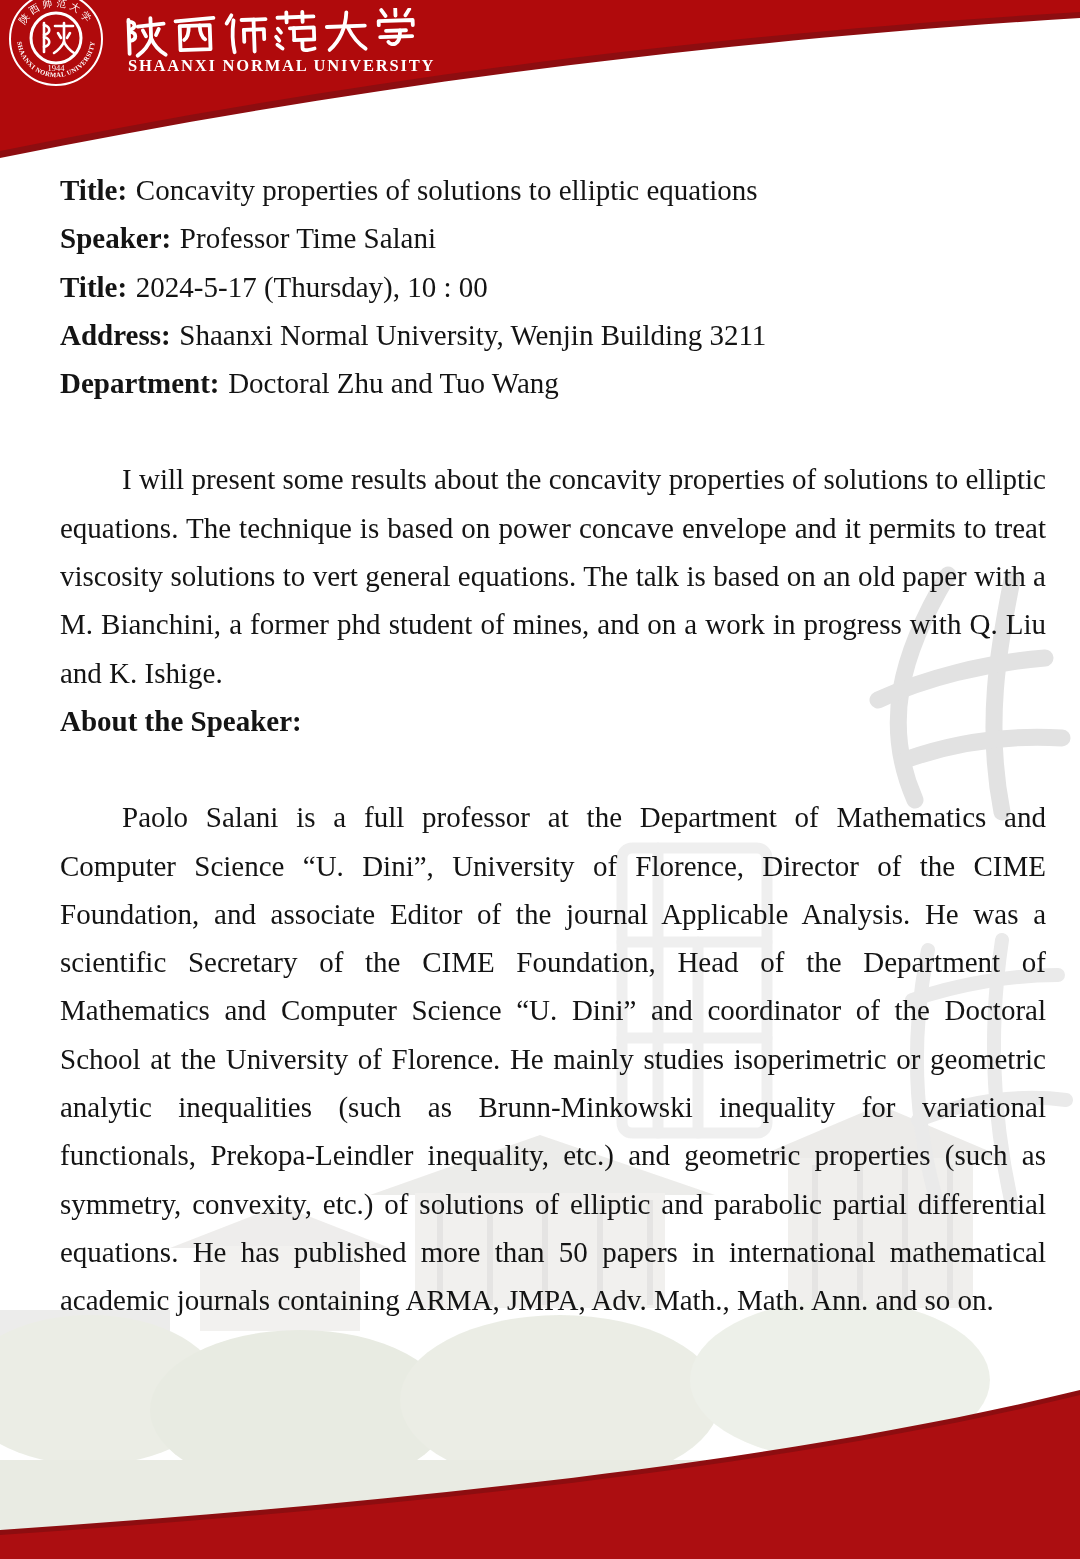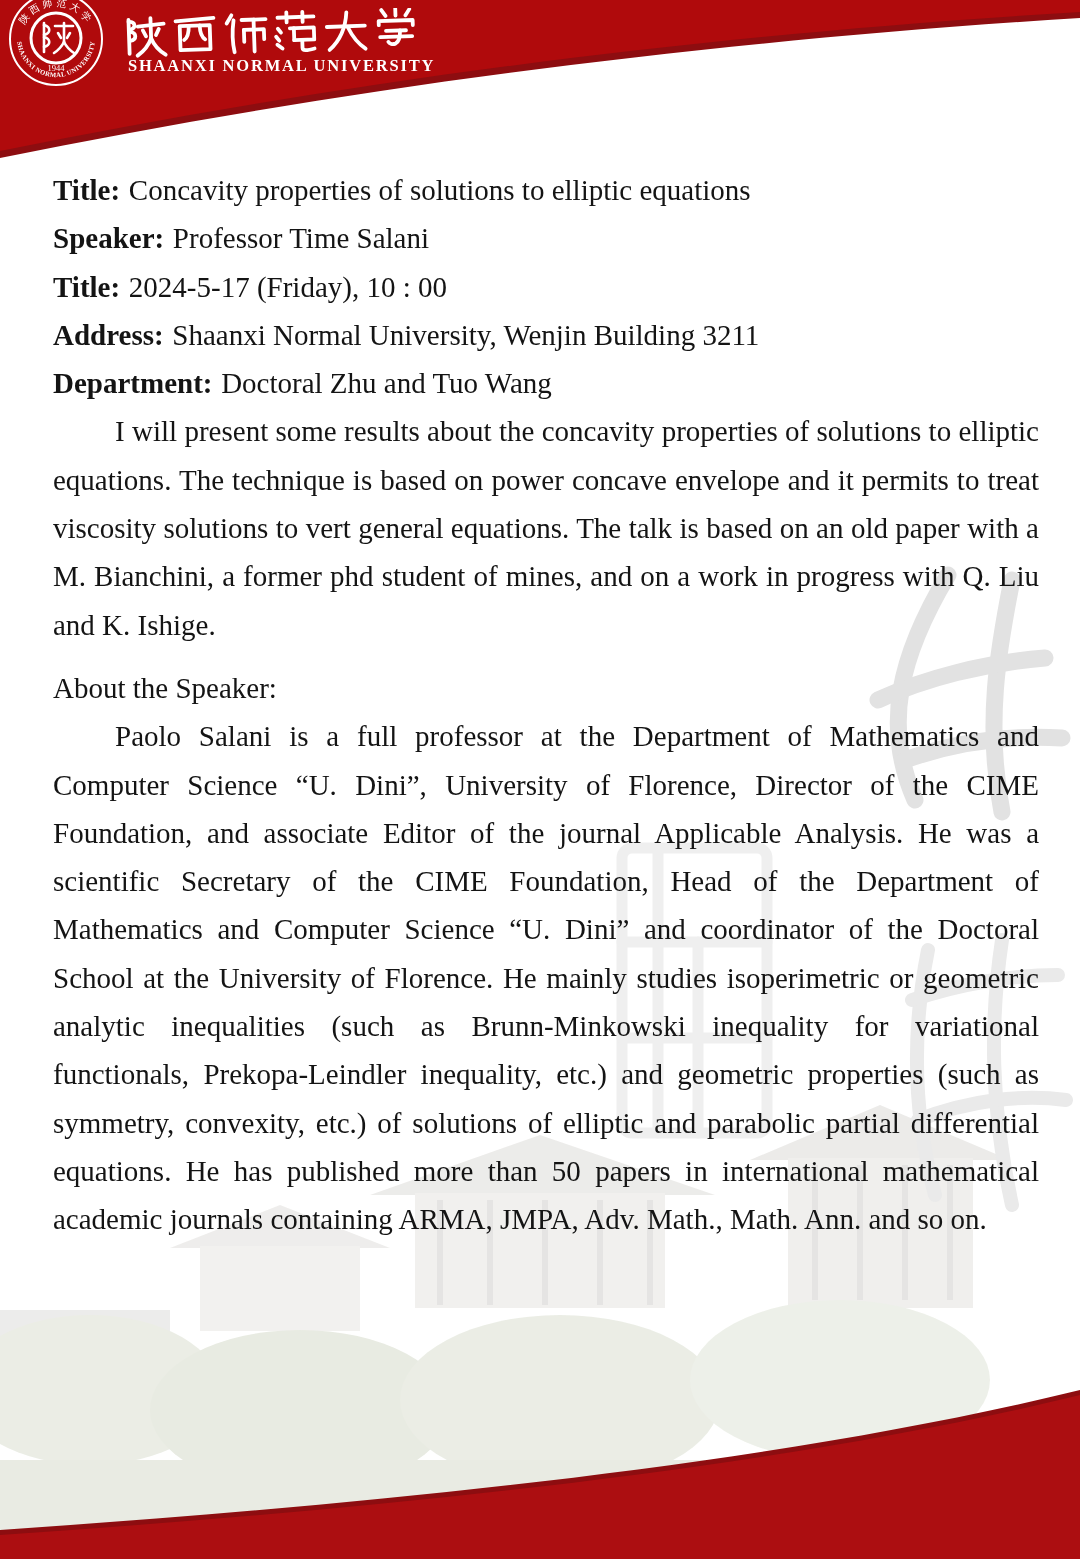--- a/index.html
+++ b/index.html
@@ -18,26 +18,26 @@
   .calli{position:absolute;top:8px;left:120px;width:302px;height:50px;}
   .uni-en{
     position:absolute;top:56px;left:128px;
     color:#ffffff;font-weight:bold;font-size:16.5px;letter-spacing:1.8px;
     white-space:nowrap;
   }
   
   .footer{position:absolute;bottom:0;left:0;width:1080px;height:175px;z-index:2;}
   
   .content{
-    position:absolute;left:53px;top:166px;width:986px;z-index:1;
+    position:absolute;left:60px;top:166px;width:986px;z-index:1;
     font-size:29px;line-height:48.3px;
   }
   .line .lbl{font-weight:bold;margin-right:0.30em;}
-  .para{text-align:justify;text-indent:62px;}
-  .heading{font-weight:normal;margin-top:15px;}
+  .para{text-align:justify;text-indent:62px;margin-top:48px;}
+  .heading{font-weight:bold;}
   .wm-stroke{fill:none;stroke-linecap:round;stroke-linejoin:round;}
 </style>
 </head>
 <body>
 
 <div class="bg-layer">
   <svg width="1080" height="1559" viewBox="0 0 1080 1559">
 
     <g opacity="0.9">
       <path d="M370,1195 L540,1135 L715,1195 Z" fill="#ebeae8"></path>
@@ -190,21 +190,21 @@
 </div>
 
 <div class="content">
   <div class="line">
     <span class="lbl">Title:</span><span class="val">Concavity properties of solutions to elliptic equations</span>
   </div>
   <div class="line">
     <span class="lbl">Speaker:</span><span class="val">Professor Time Salani</span>
   </div>
   <div class="line">
-    <span class="lbl">Title:</span><span class="val">2024-5-17 (Friday), 10 : 00</span>
+    <span class="lbl">Title:</span><span class="val">2024-5-17 (Thursday), 10 : 00</span>
   </div>
   <div class="line">
     <span class="lbl">Address:</span><span class="val">Shaanxi Normal University, Wenjin Building 3211</span>
   </div>
   <div class="line">
     <span class="lbl">Department:</span><span class="val">Doctoral Zhu and Tuo Wang</span>
   </div>
   <div class="para">I will present some results about the concavity properties of solutions to elliptic equations. The technique is based on power concave envelope and it permits to treat viscosity solutions to vert general equations. The talk is based on an old paper with a M. Bianchini, a former phd student of mines, and on a work in progress with Q. Liu and K. Ishige.</div>
   <div class="heading">About the Speaker:</div>
   <div class="para">Paolo Salani is a full professor at the Department of Mathematics and Computer Science “U. Dini”, University of Florence, Director of the CIME Foundation, and associate Editor of the journal Applicable Analysis. He was a scientific Secretary of the CIME Foundation, Head of the Department of Mathematics and Computer Science “U. Dini” and coordinator of the Doctoral School at the University of Florence. He mainly studies isoperimetric or geometric analytic inequalities (such as Brunn-Minkowski inequality for variational functionals, Prekopa-Leindler inequality, etc.) and geometric properties (such as symmetry, convexity, etc.) of solutions of elliptic and parabolic partial differential equations. He has published more than 50 papers in international mathematical academic journals containing ARMA, JMPA, Adv. Math., Math. Ann. and so on.</div>

